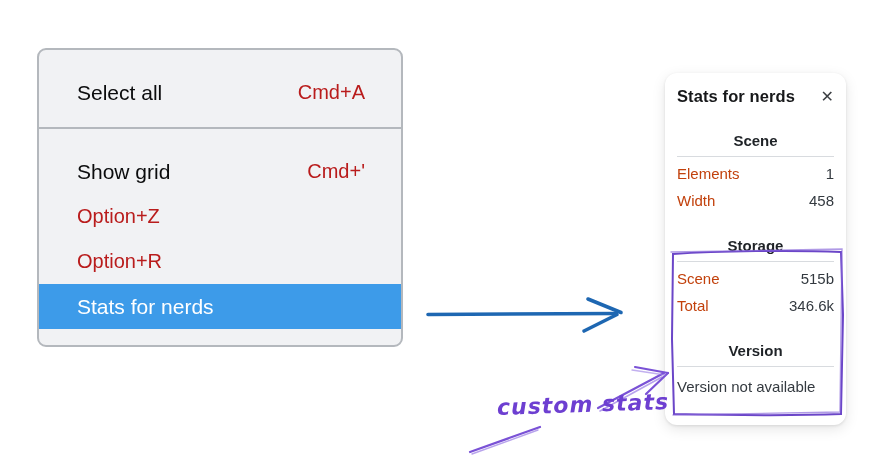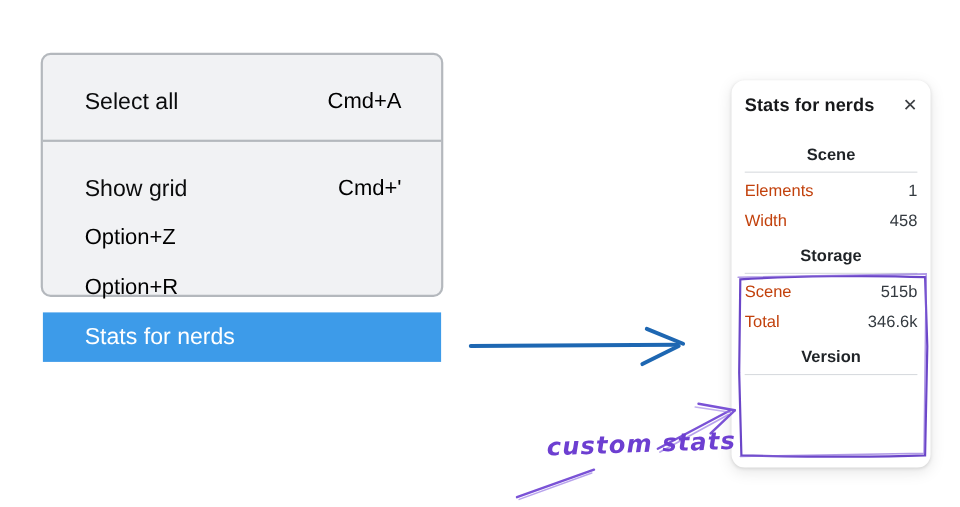--- a/index.html
+++ b/index.html
@@ -3,51 +3,51 @@
 <meta charset="utf-8">
 <style>
   html,body{margin:0;padding:0;background:#ffffff;}
   .stage{
     position:relative;width:873px;height:461px;background:#ffffff;overflow:hidden;
     font-family:"Liberation Sans","DejaVu Sans",sans-serif;
   }
 
   
   .menu{
-    position:absolute;left:37px;top:48px;width:366px;height:222px;
+    position:absolute;left:37px;top:48px;width:366px;height:299px;
     box-sizing:border-box;background:#f1f2f4;
     border:2px solid #b4b8bd;border-radius:9px;
     padding-top:20px;
   }
   .menu-row{
     height:45px;display:flex;align-items:center;justify-content:space-between;
     padding:0 36px 0 38px;font-size:21px;color:#0b0c0d;cursor:default;
   }
-  .menu-row .shortcut{color:#000000;font-size:20px;}
+  .menu-row .shortcut{color:#b91c1c;font-size:20px;}
   .menu-row.highlight{background:#3d9be9;color:#ffffff;}
   .menu-row.highlight .shortcut{color:#c8e1f9;}
   .menu-divider{border-top:2px solid #b4b8bd;margin:12px 0 20px 0;height:0;}
 
   
   .panel{
     position:absolute;left:665px;top:73px;width:181px;height:352px;
     box-sizing:border-box;background:#ffffff;border-radius:12px;
     box-shadow:0 1px 3px rgba(0,0,0,0.10),0 4px 14px rgba(0,0,0,0.10);
     padding:14px 12px 0 12px;color:#343a40;font-size:15px;
   }
   .panel-header{display:flex;align-items:center;justify-content:space-between;}
   .panel-title{font-weight:bold;font-size:16.5px;color:#17181a;letter-spacing:.1px;}
   .panel-close{
     font-size:16px;line-height:16px;color:#3c3f43;cursor:pointer;
     background:none;border:none;padding:0;margin:0;font-family:inherit;
   }
   .section-heading{
     text-align:center;font-weight:bold;font-size:15px;color:#1f2327;margin-top:26px;
   }
-  .section-heading.tight{margin-top:13px;}
+  .section-heading.tight{}
   .sep{border-top:1px solid #d8dbdf;margin-top:7px;}
   .stat-row{display:flex;justify-content:space-between;margin-top:6px;line-height:21px;}
   .stat-label{color:#c2410c;}
   .stat-value{color:#343a40;}
   .version-note{margin-top:9px;line-height:21px;color:#343a40;white-space:nowrap;}
 
   
   .overlay{position:absolute;pointer-events:none;}
   .annotation-label{
     position:absolute;left:497px;top:392px;
@@ -111,20 +111,21 @@
       <span class="stat-label">Scene</span>
       <span class="stat-value">515b</span>
     </div>
     <div class="stat-row">
       <span class="stat-label">Total</span>
       <span class="stat-value">346.6k</span>
     </div>
 
     <div class="section-heading tight">Version</div>
     <div class="sep"></div>
+    <div class="version-note">Version not available</div>
   </div>
 
   <svg class="overlay" style="left:663px;top:243px;" width="190" height="182" viewBox="0 0 190 182">
     <path d="M10 11 C 55 8, 130 7, 178 9 L180 72 L178 171 C 128 173, 58 172, 11 171 L9 96 Z" stroke="#6b46c8" stroke-width="2" fill="none" stroke-linecap="round"></path>
     <path d="M8 9 L179 6 L177 169 L10 172" stroke="#8564d8" stroke-width="1.4" fill="none" opacity="0.65" stroke-linecap="round"></path>
   </svg>
 
   <svg class="overlay" style="left:460px;top:360px;" width="230" height="100" viewBox="0 0 230 100">
     <path d="M10 92 L80 67" stroke="#7a52d6" stroke-width="2.2" fill="none" stroke-linecap="round"></path>
     <path d="M12 94 L78 70" stroke="#9a7ce4" stroke-width="1.4" fill="none" opacity="0.7" stroke-linecap="round"></path>

